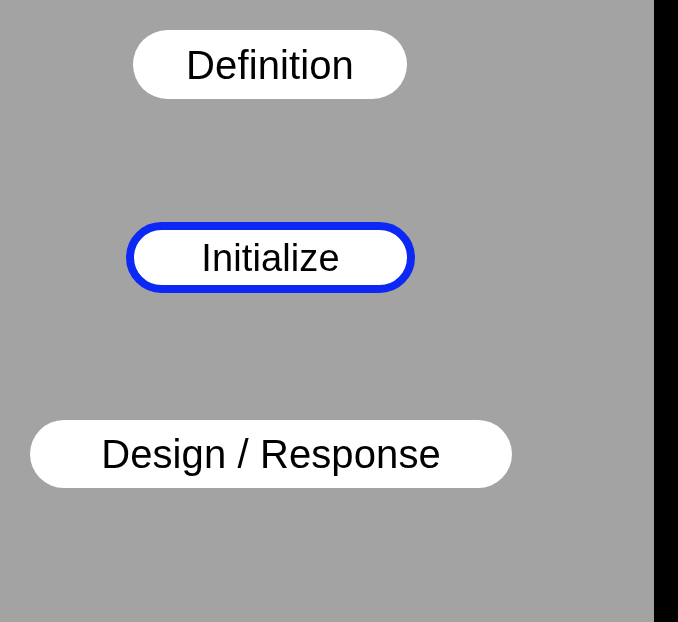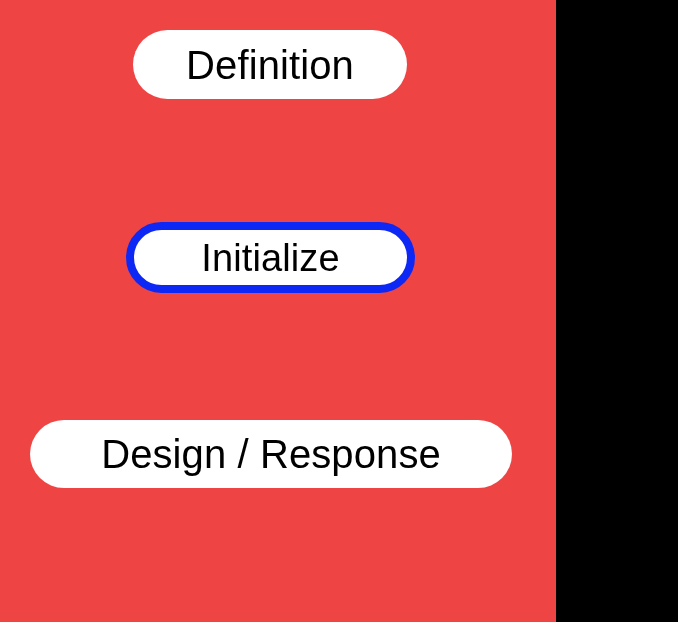--- a/index.html
+++ b/index.html
@@ -2,23 +2,23 @@
 <html><head>
 <meta charset="utf-8">
 <style>
   html, body {
     margin: 0;
     padding: 0;
     background: #000000;
   }
   #canvas {
     position: relative;
-    width: 556px;
+    width: 654px;
     height: 622px;
-    background: #ef4444;
+    background: #a3a3a3;
     overflow: hidden;
     font-family: "Liberation Sans", sans-serif;
   }
   .node {
     position: absolute;
     box-sizing: border-box;
     display: flex;
     align-items: center;
     justify-content: center;
     background: #ffffff;

